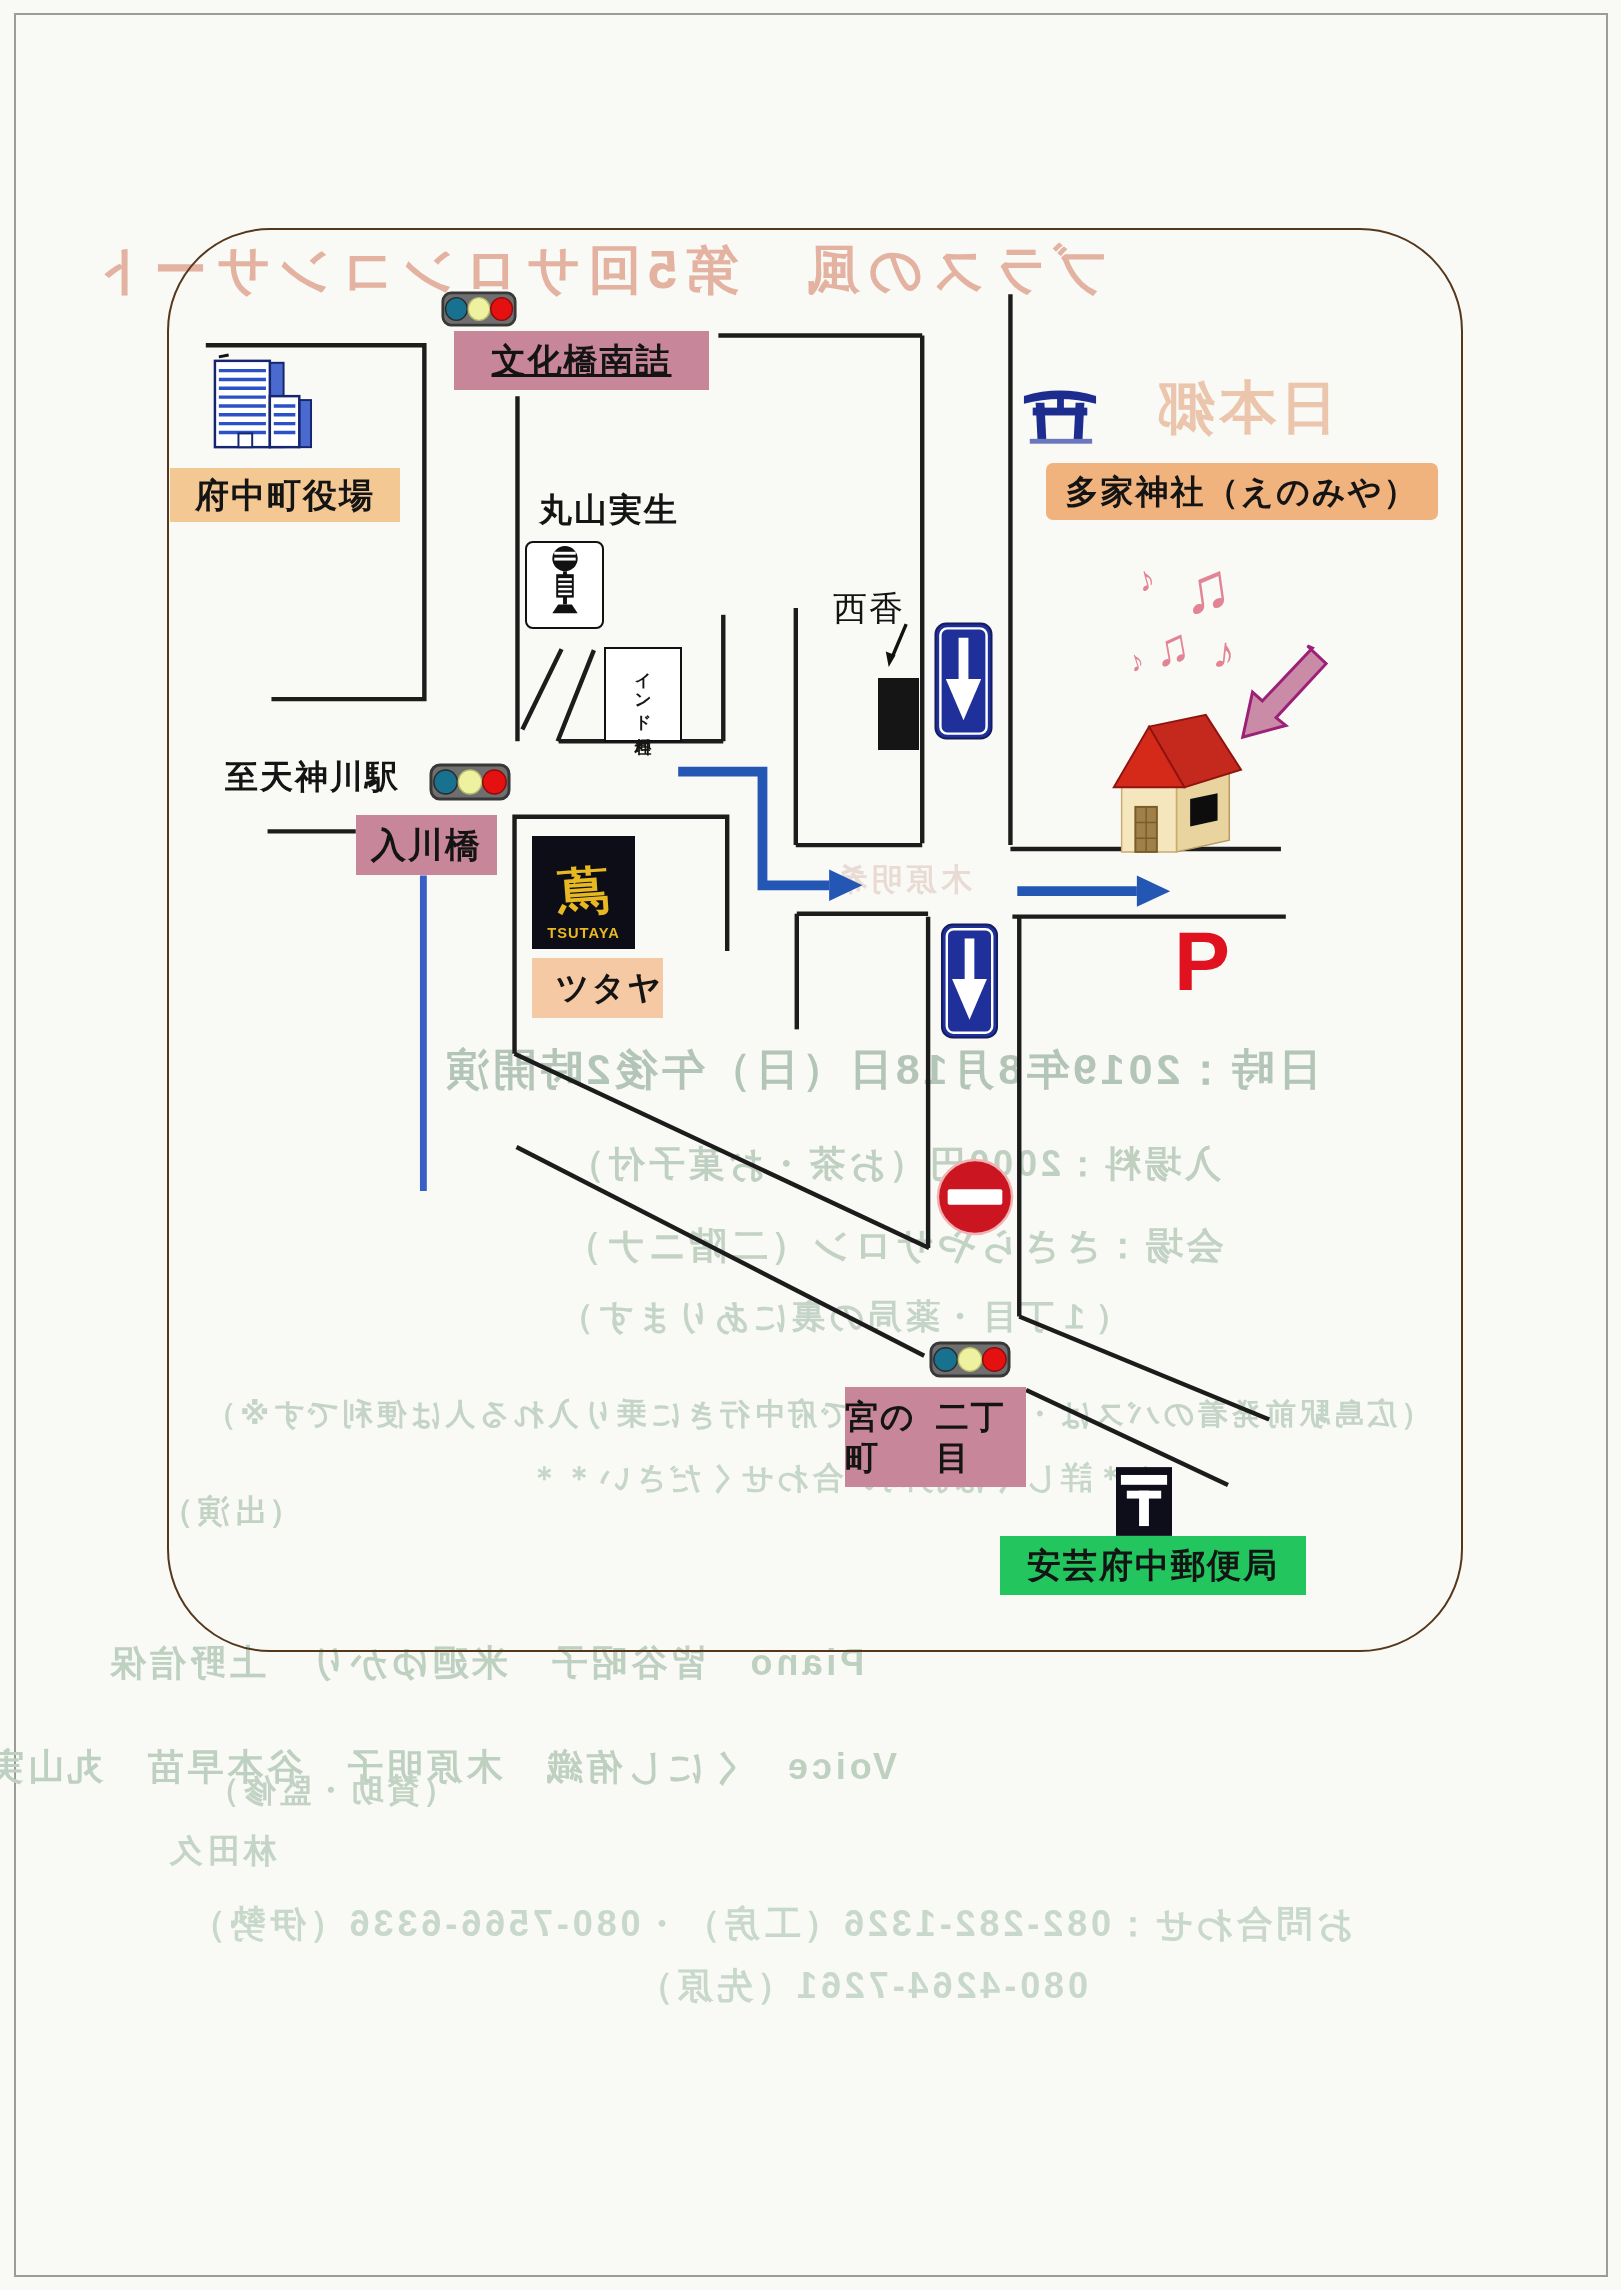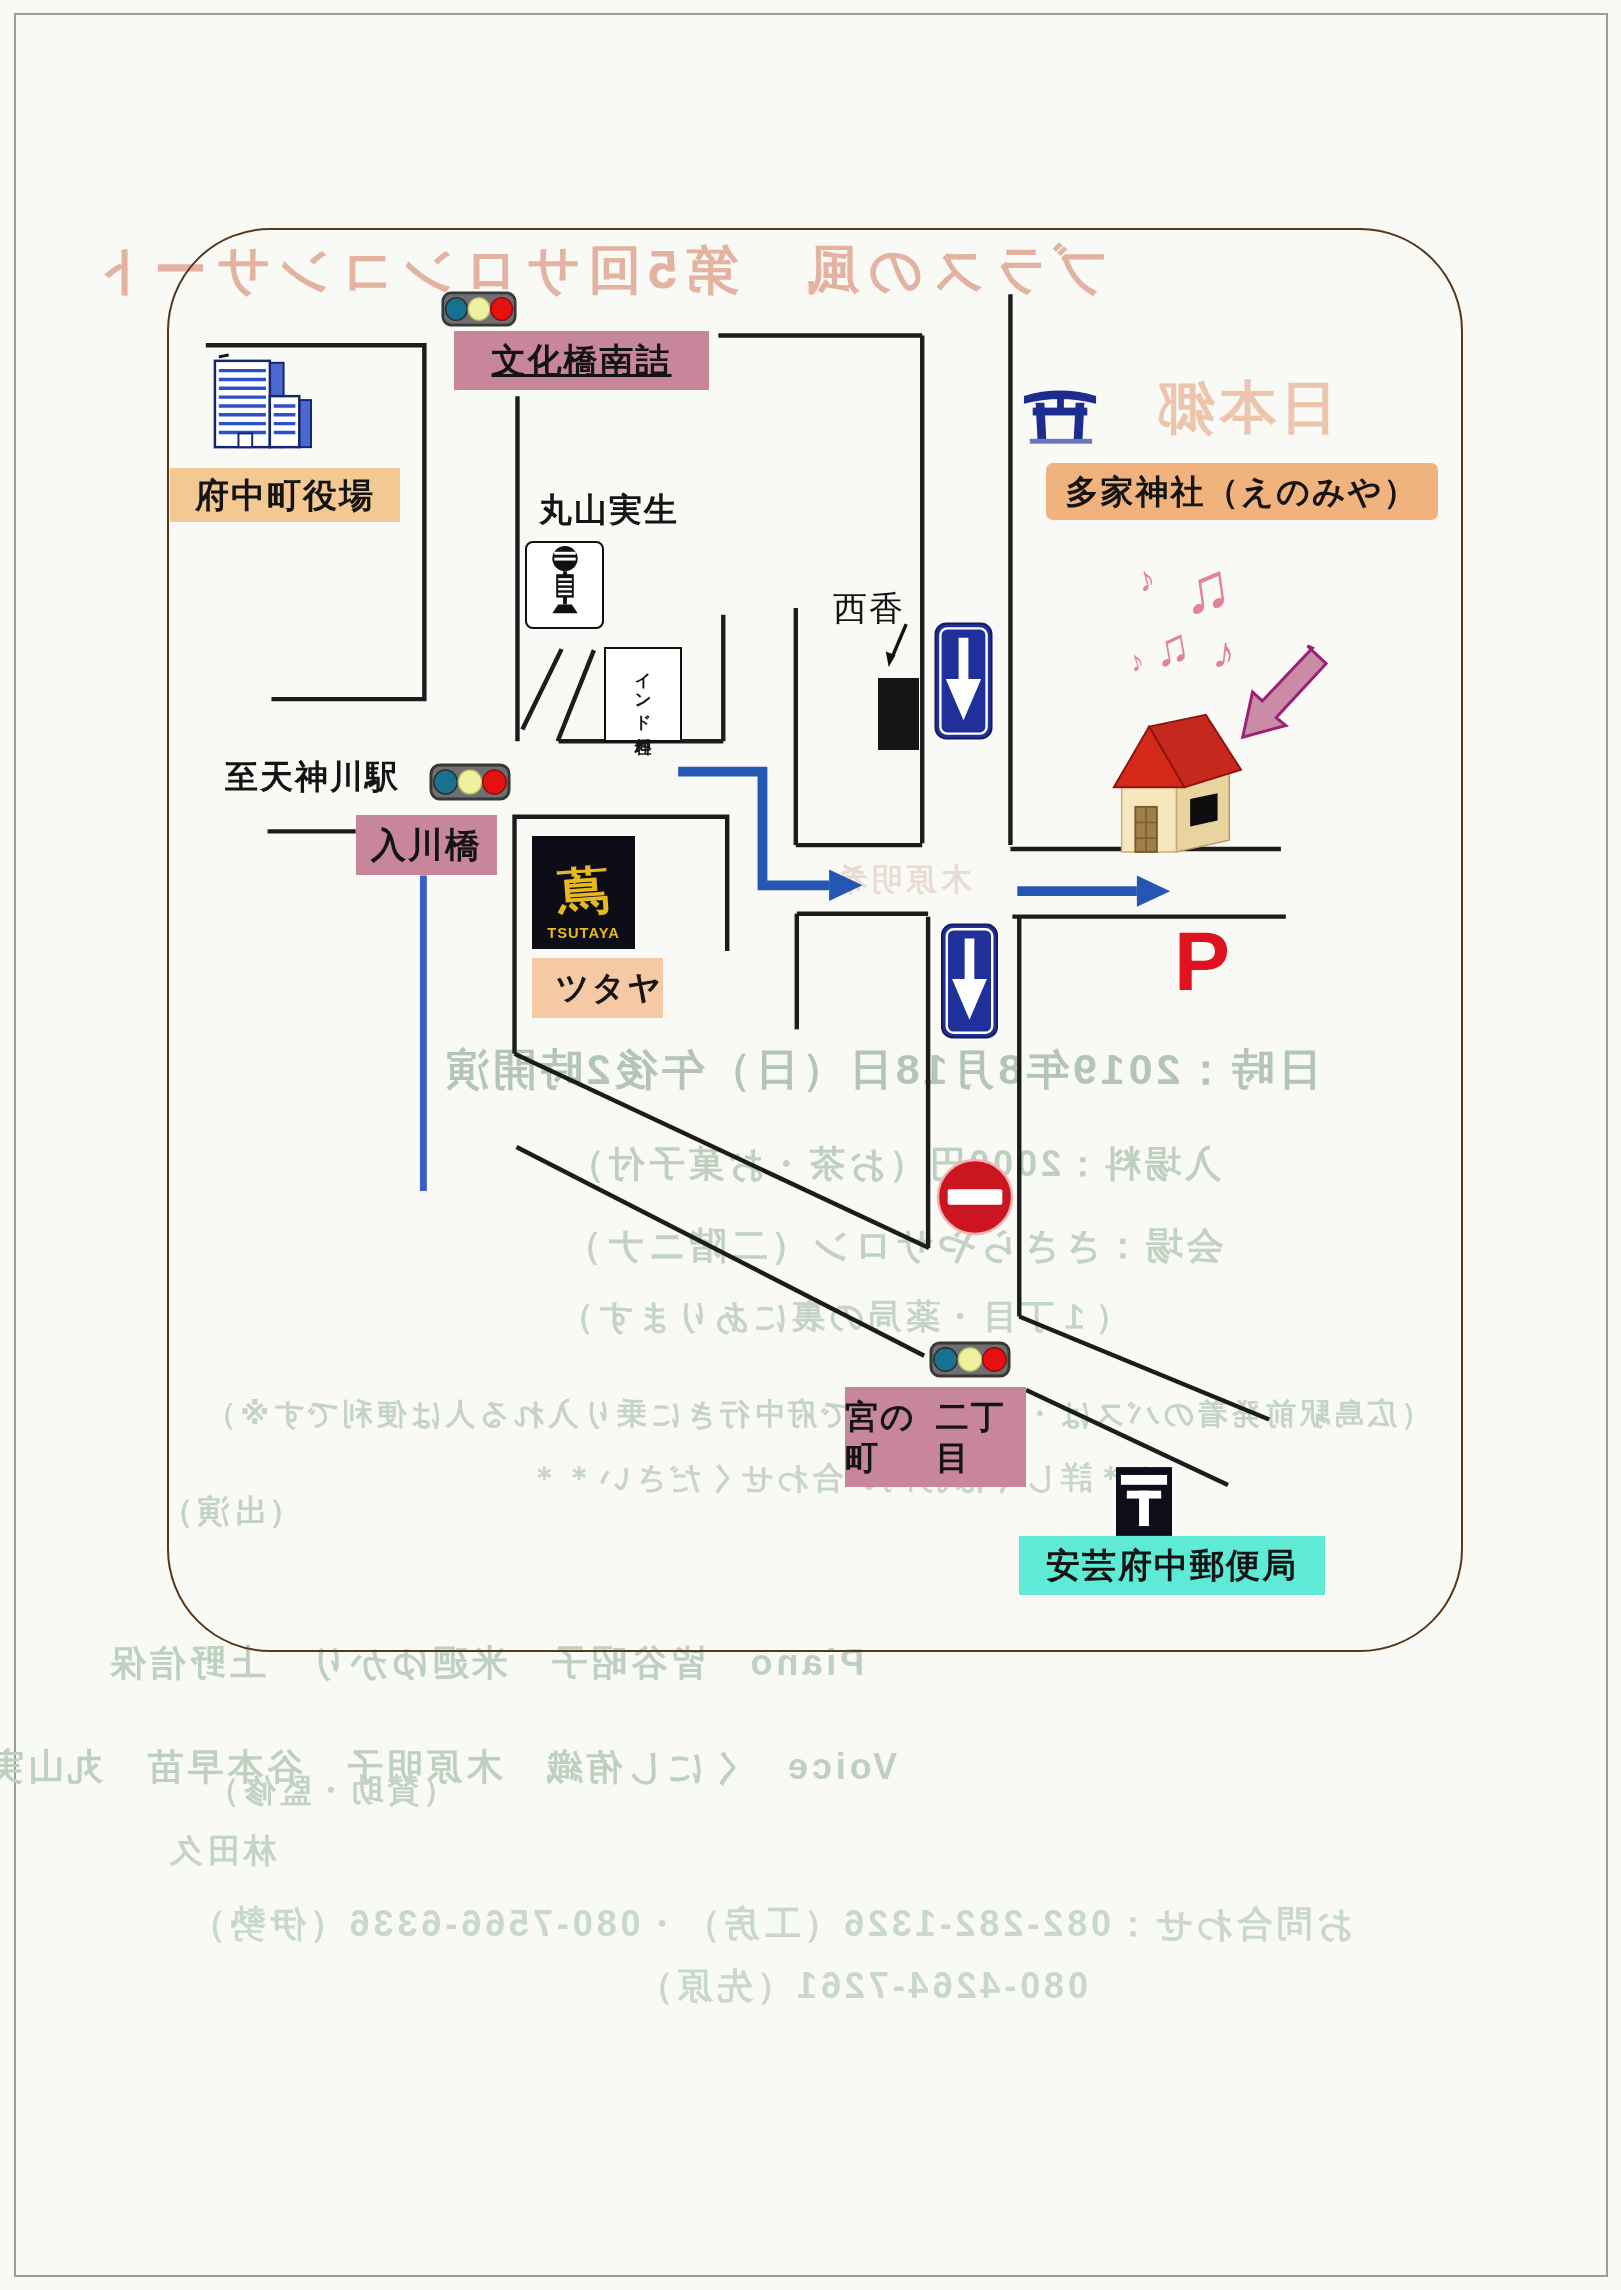--- a/index.html
+++ b/index.html
@@ -7,21 +7,21 @@
         font-family:"Liberation Sans","DejaVu Sans",sans-serif;color:#161616;}
   .outer-frame{position:absolute;left:13.7px;top:12.7px;width:1590px;height:2260px;border:2px solid #9b9b97;}
   .map-frame{position:absolute;left:167px;top:228px;width:1292px;height:1420px;border:2.9px solid #55371b;border-radius:103px;}
   .abs{position:absolute;}
   svg{display:block;}
   .lbl{position:absolute;display:flex;align-items:center;justify-content:center;
        font-weight:600;color:#141414;letter-spacing:2px;line-height:1.25;}
   .lbl-pink{background:#c8869a;}
   .lbl-or1{background:#f3c893;align-items:center;}
   .lbl-or2{background:#f0b37d;}
-  .lbl-or3{background:#5eead4;margin-left:19px;}
+  .lbl-or3{background:#22c55e;}
   .lbl-or4{background:#f5c9a3;}
   .plain{position:absolute;font-weight:600;color:#141414;letter-spacing:2px;white-space:nowrap;}
   .ghost{position:absolute;transform:scaleX(-1);white-space:nowrap;font-weight:700;
          letter-spacing:3.9px;text-align:center;}
   .note{position:absolute;color:#e28494;font-weight:700;}
   .vtext{writing-mode:vertical-rl;text-orientation:upright;letter-spacing:2px;}
   .pmark{position:absolute;color:#e01220;font-weight:800;font-size:84px;line-height:1;}
 </style>
 </head>
 <body>

